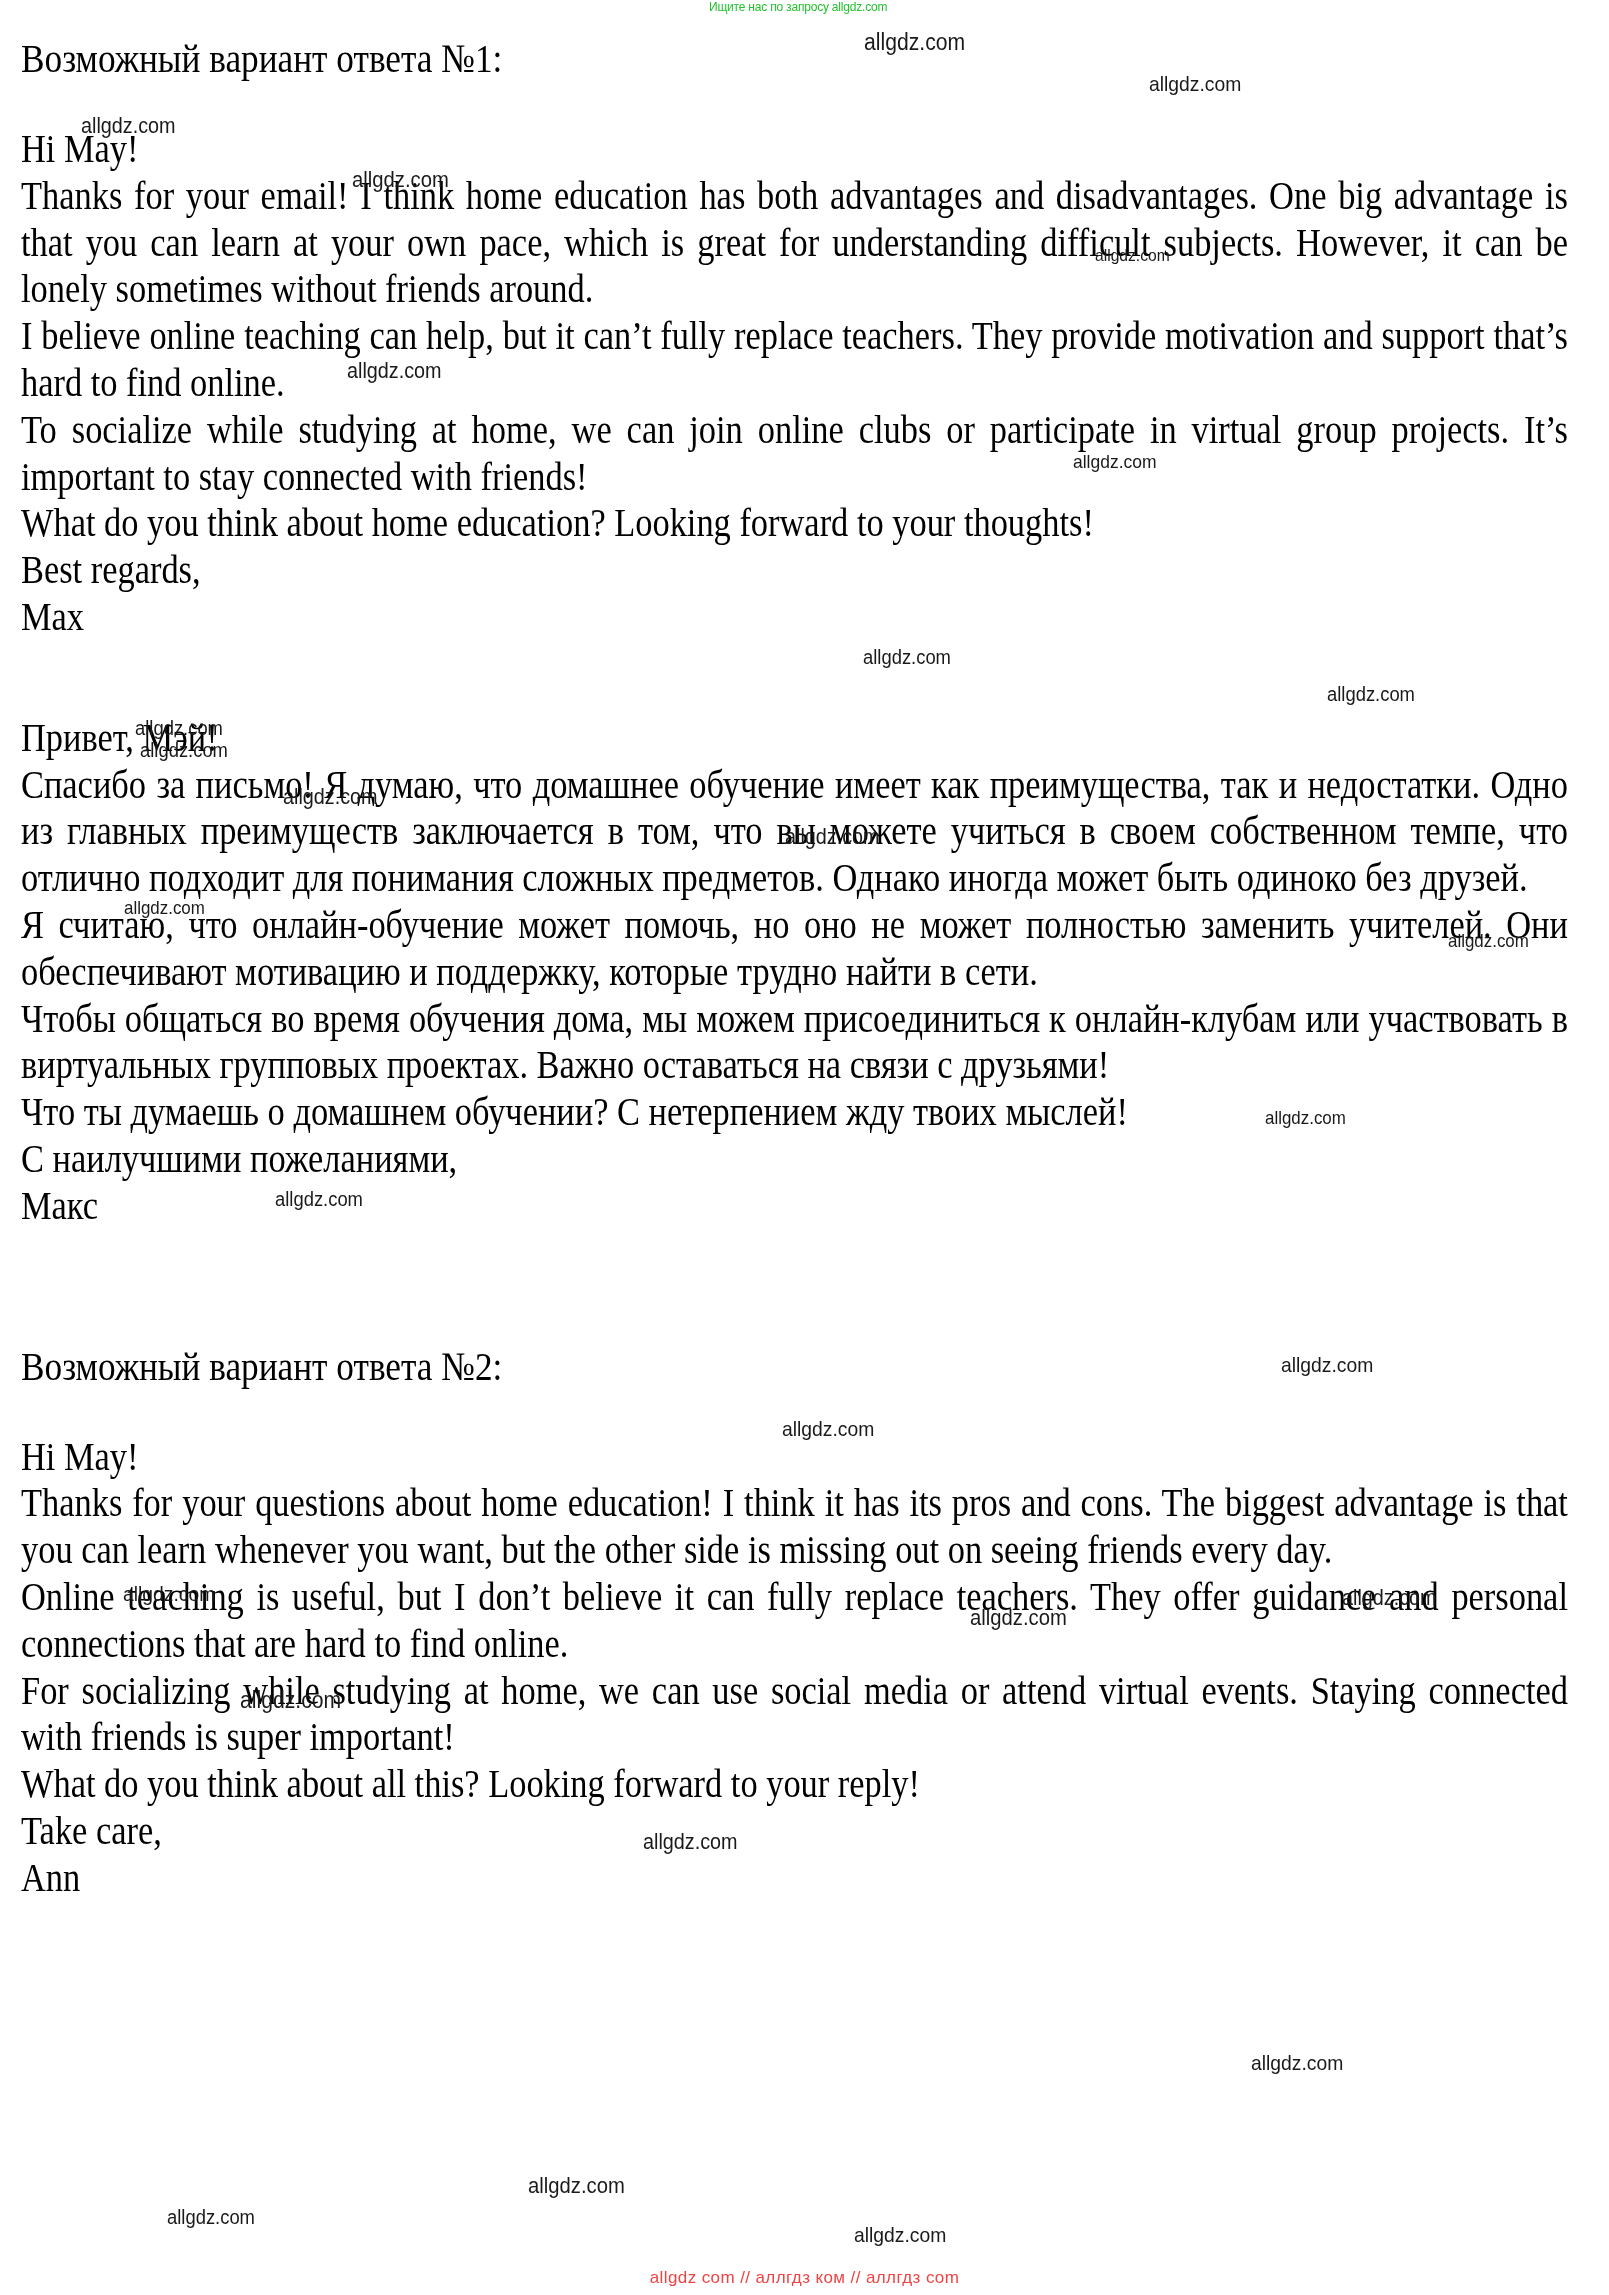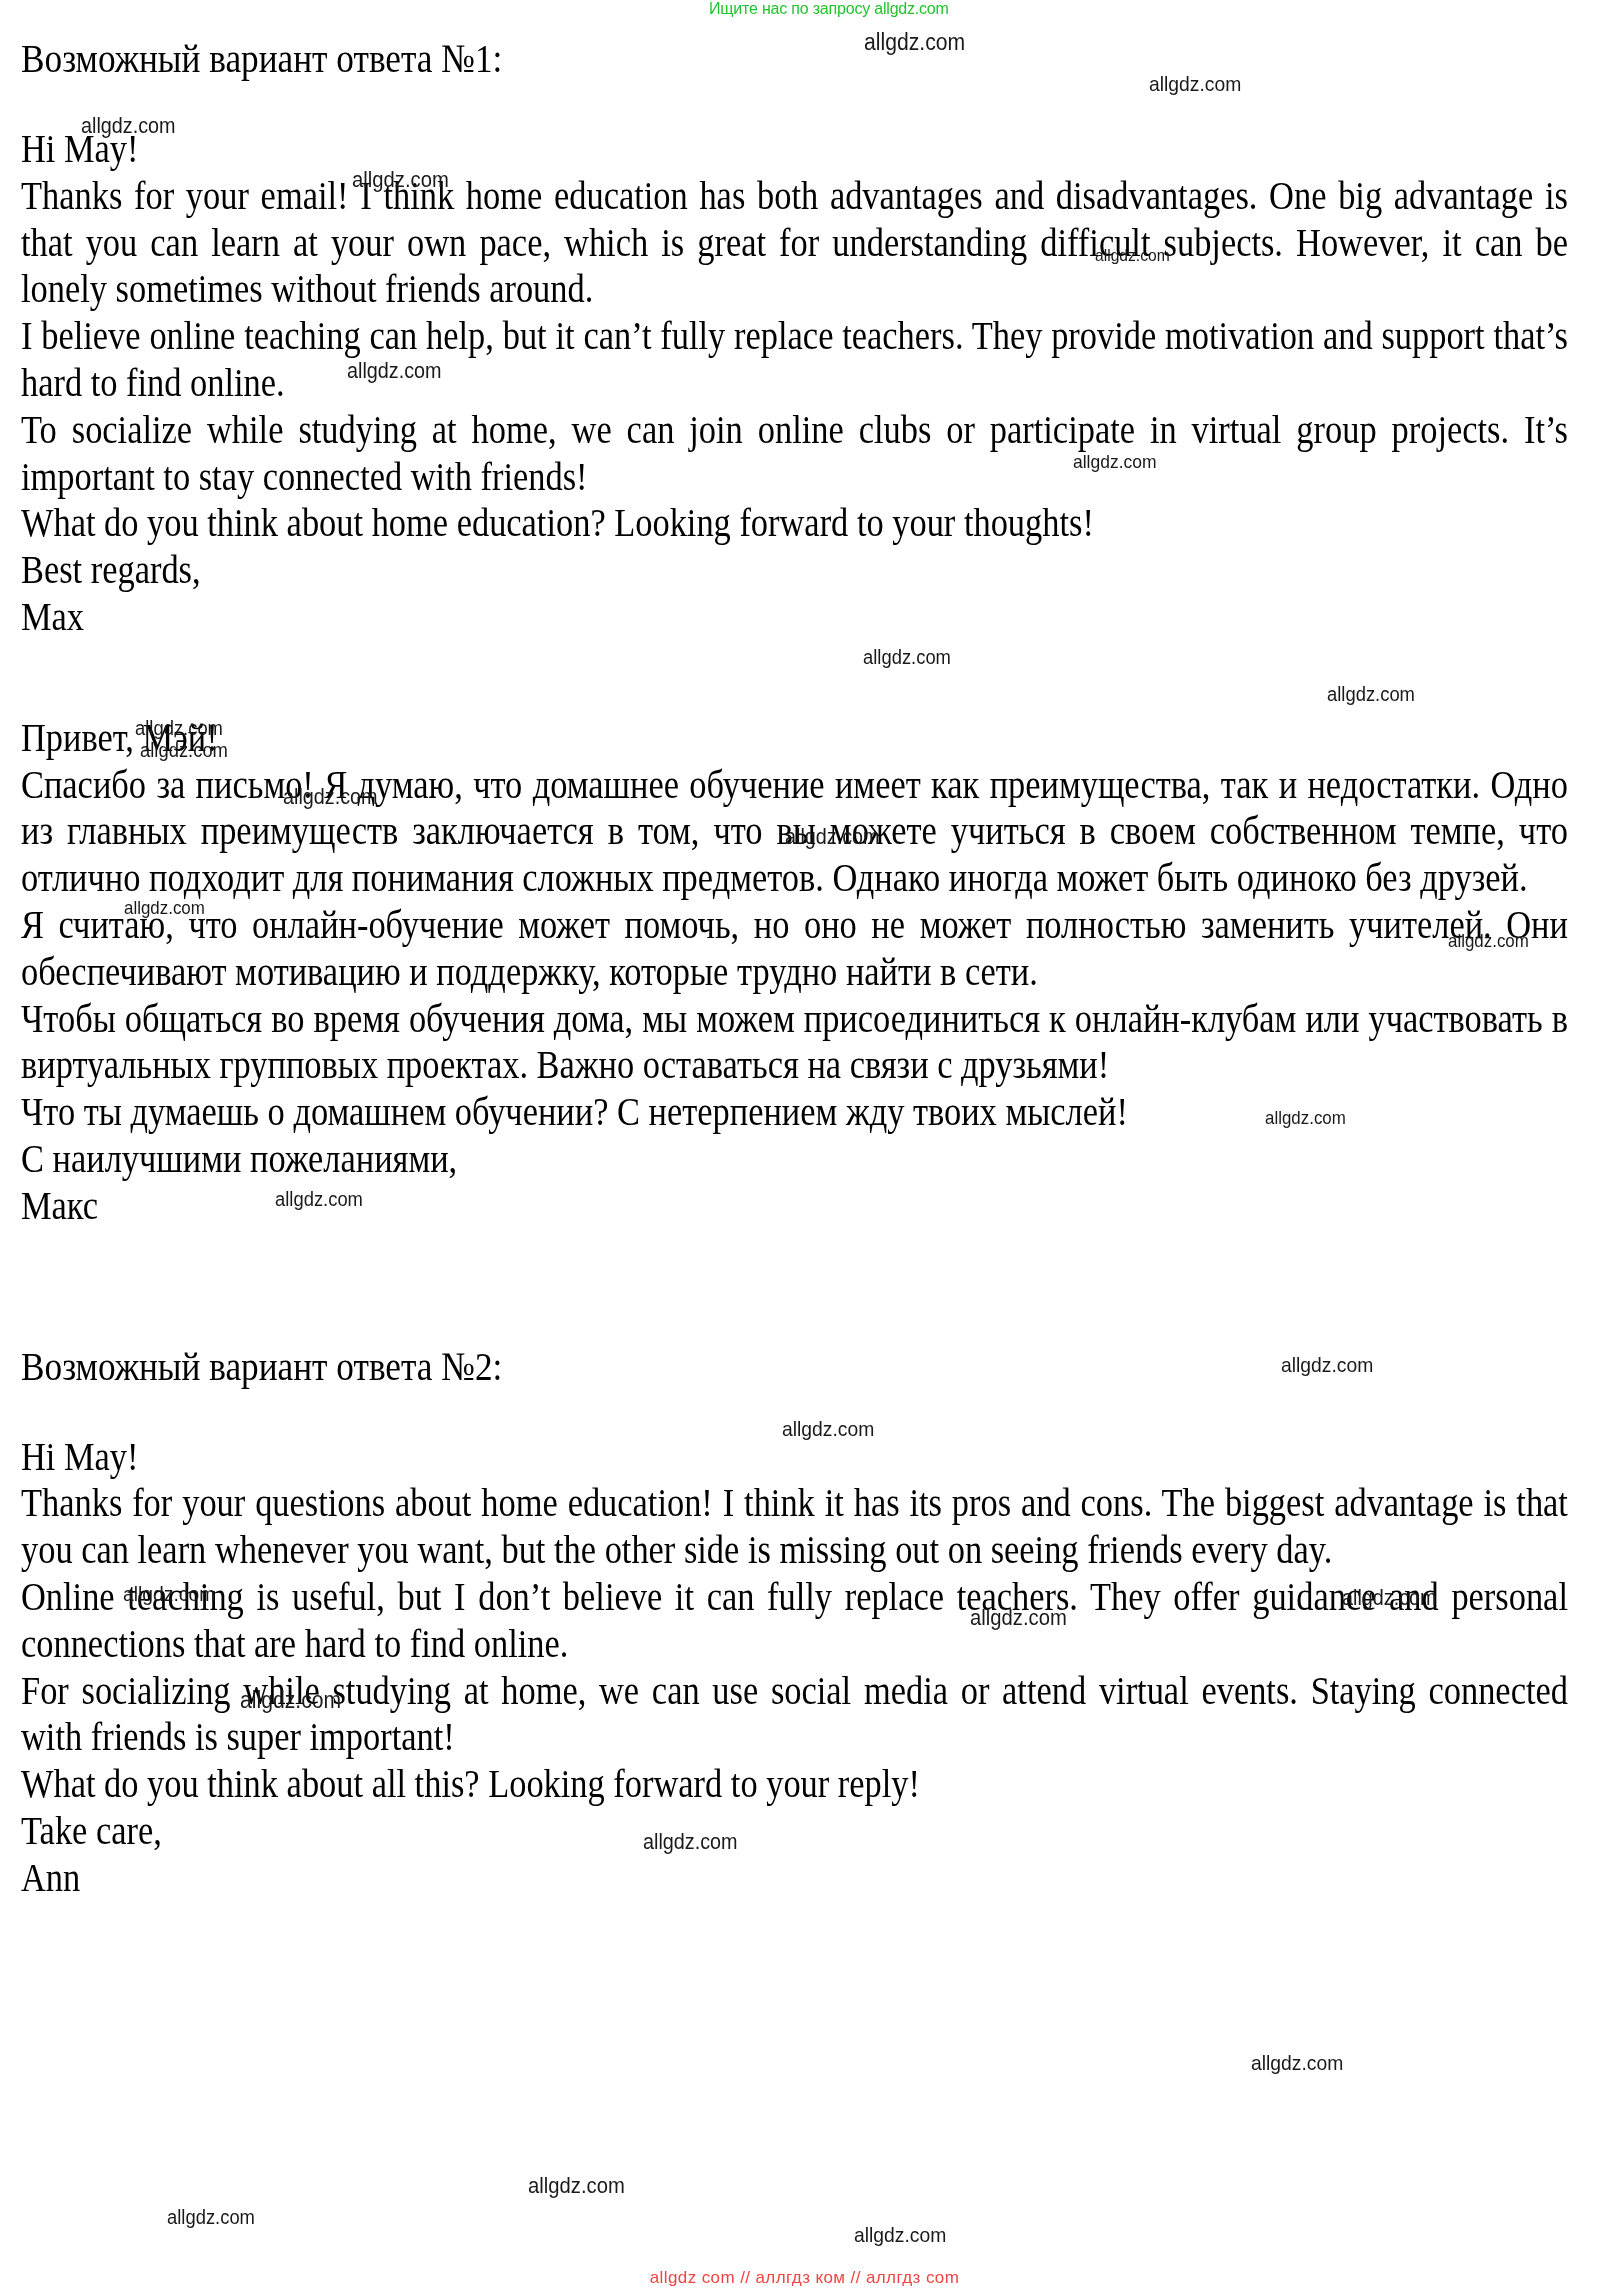--- a/index.html
+++ b/index.html
@@ -16,21 +16,21 @@
     font-family: "Liberation Serif", "DejaVu Serif", serif;
     color: #000000;
   }
 
   
   .promo {
     position: absolute;
     left: 709px;
     top: 0px;
     font-family: "Liberation Sans", sans-serif;
-    font-size: 16px;
+    font-size: 12px;
     letter-spacing: -0.2px;
     color: #22c32e;
     white-space: nowrap;
   }
 
   
   .content {
     position: absolute;
     left: 21px;
     top: 37px;

